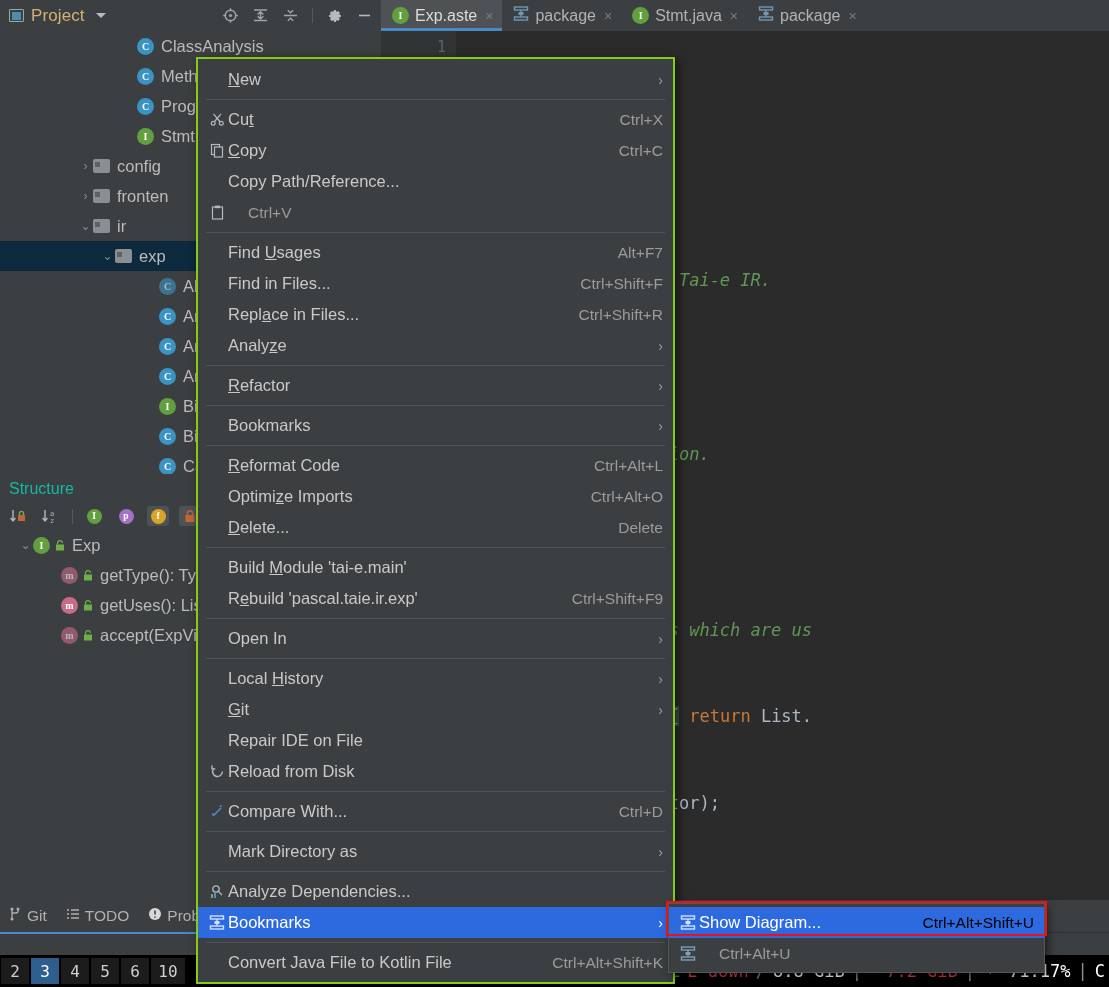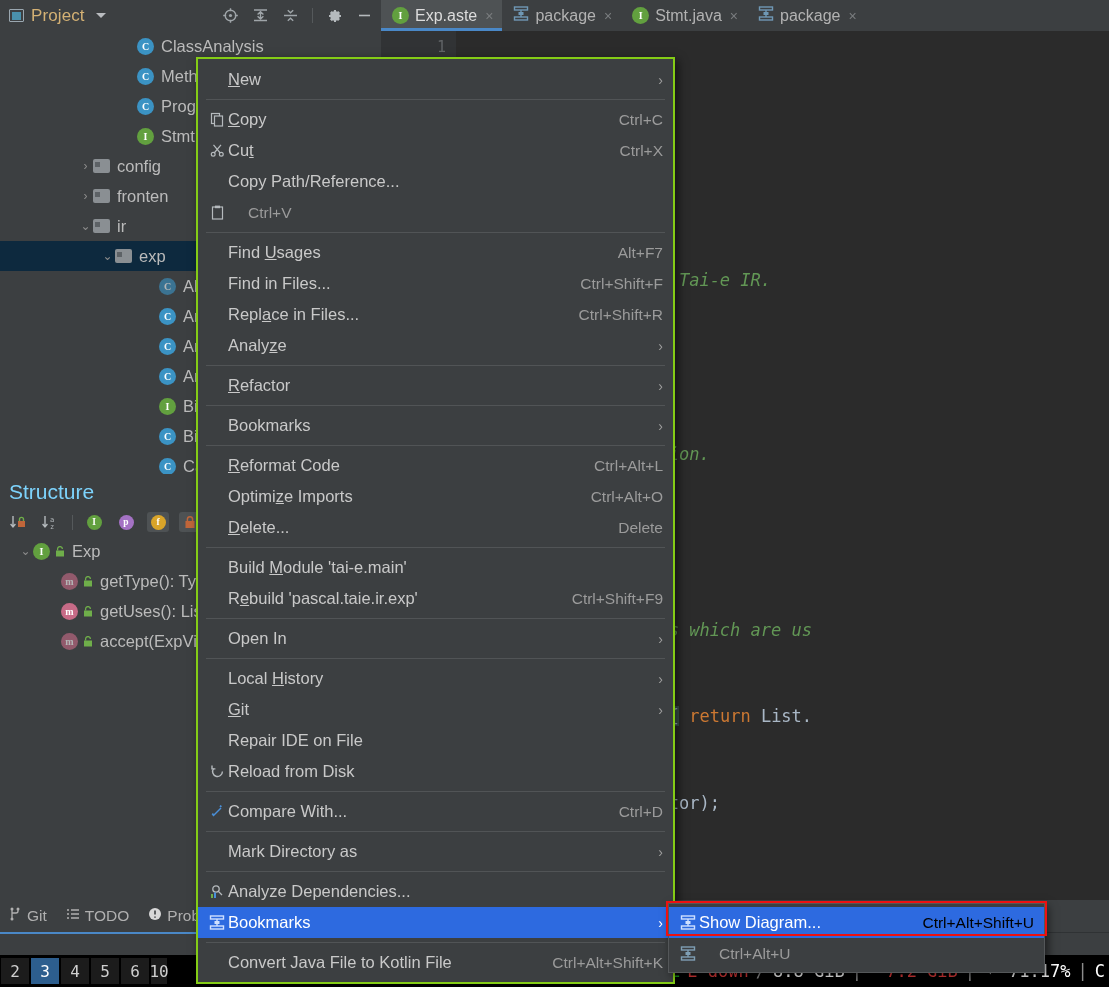--- a/index.html
+++ b/index.html
@@ -44,21 +44,21 @@
   .ib-class-abs { background: #3b93c4; opacity: .62; }
   .ib-iface { background: #62a03f; }
   .folder {
     width: 17px; height: 14px; background: #8a8f93; border-radius: 2px; position: relative; flex:none;
   }
   .folder::before { content:""; position:absolute; left:2px; top:3px; width:5px; height:5px; background:#5d6266; }
   .tree-label { margin-left: 7px; }
 
   
   .struct-panel { position: absolute; left: 0; top: 474px; width: 381px; height: 426px; background: #3c3f41; }
-  .struct-title { color: #7dd3fc; font-size: 21px; padding: 6px 0 5px 9px; }
+  .struct-title { color: #14b8a6; font-size: 16px; padding: 6px 0 5px 9px; }
   .struct-toolbar { display: flex; align-items: center; gap: 10px; padding: 3px 0 4px 8px; }
   .sbtn { width: 22px; height: 20px; display: inline-flex; align-items: center; justify-content: center; border-radius: 3px; }
   .sbtn.on { background: #4e5254; }
   .vsep { width: 1px; height: 15px; background: #55595b; }
   .circ { width: 15px; height: 15px; border-radius: 50%; display:inline-flex; align-items:center; justify-content:center; font-size:9.5px; font-weight:bold; color:#fff; font-family:"Liberation Serif", serif; }
   .st-row { height: 30px; display: flex; align-items: center; font-size: 16.5px; color: #bbbbbb; white-space: nowrap; padding-left: 4px; }
   .lock-mini { width: 10px; height: 11px; flex:none; }
 
   
   .tabbar { position: absolute; left: 381px; top: 0; width: 728px; height: 31px; background: #3c3f41; display: flex; align-items: stretch; }
@@ -424,21 +424,21 @@
     </div>
   <div class="splitline"></div>
 
   <div class="osbar">
     <div style="display:flex;align-items:center" id="wsbar">
         <div class="wsbtn">2</div>
         <div class="wsbtn act">3</div>
         <div class="wsbtn">4</div>
         <div class="wsbtn">5</div>
         <div class="wsbtn">6</div>
-        <div class="wsbtn" style="width: 16px;">10</div>
+        <div class="wsbtn" style="width: 34px;">10</div>
       </div>
     <div class="conky">
       <span class="c-green">E</span>
       <span class="c-red">E down</span>
       <span class="c-sep">/</span>
       <span>8.8 GiB</span>
       <span class="c-sep">|</span>
       <span class="c-red">~</span>
       <span class="c-red">7.2 GiB</span>
       <span class="c-sep">|</span>
@@ -457,37 +457,37 @@
   <div class="ctxmenu" id="ctxmenu">
       <div class="mi">
         <span class="mi-icon"></span>
         <span class="mi-label"><u>N</u>ew</span>
         <span class="mi-arrow">›</span>
       </div>
       <div class="msep"></div>
       <div class="mi">
         <span class="mi-icon">
           <svg width="15" height="15" viewBox="0 0 15 15">
-            <rect x="1.5" y="1.5" width="8" height="10" fill="none" stroke="#b5babd" stroke-width="1.2"></rect>
-            <rect x="4.5" y="4" width="8" height="10" fill="#3c3f41" stroke="#b5babd" stroke-width="1.2"></rect>
-          </svg>
-        </span>
-        <span class="mi-label"><u>C</u>opy</span>
-        <span class="mi-key">Ctrl+C</span>
-      </div>
-      <div class="mi">
-        <span class="mi-icon">
-          <svg width="15" height="15" viewBox="0 0 15 15">
             <circle cx="3.2" cy="11.3" r="1.9" fill="none" stroke="#b5babd" stroke-width="1.2"></circle>
             <circle cx="11.3" cy="11.3" r="1.9" fill="none" stroke="#b5babd" stroke-width="1.2"></circle>
             <path d="M4.2 10L11 1.8M10.2 10L3.5 1.8" stroke="#b5babd" stroke-width="1.2"></path>
           </svg>
         </span>
         <span class="mi-label">Cu<u>t</u></span>
         <span class="mi-key">Ctrl+X</span>
+      </div>
+      <div class="mi">
+        <span class="mi-icon">
+          <svg width="15" height="15" viewBox="0 0 15 15">
+            <rect x="1.5" y="1.5" width="8" height="10" fill="none" stroke="#b5babd" stroke-width="1.2"></rect>
+            <rect x="4.5" y="4" width="8" height="10" fill="#3c3f41" stroke="#b5babd" stroke-width="1.2"></rect>
+          </svg>
+        </span>
+        <span class="mi-label"><u>C</u>opy</span>
+        <span class="mi-key">Ctrl+C</span>
       </div>
       <div class="mi">
         <span class="mi-icon"></span>
         <span class="mi-label">Copy Path/Reference...</span>
       </div>
       <div class="mi">
         <span class="mi-icon">
           <svg width="15" height="15" viewBox="0 0 15 15">
             <rect x="2.5" y="2" width="10" height="12" fill="none" stroke="#b5babd" stroke-width="1.2"></rect>
             <rect x="5" y="0.6" width="5" height="2.6" fill="#b5babd"></rect>

